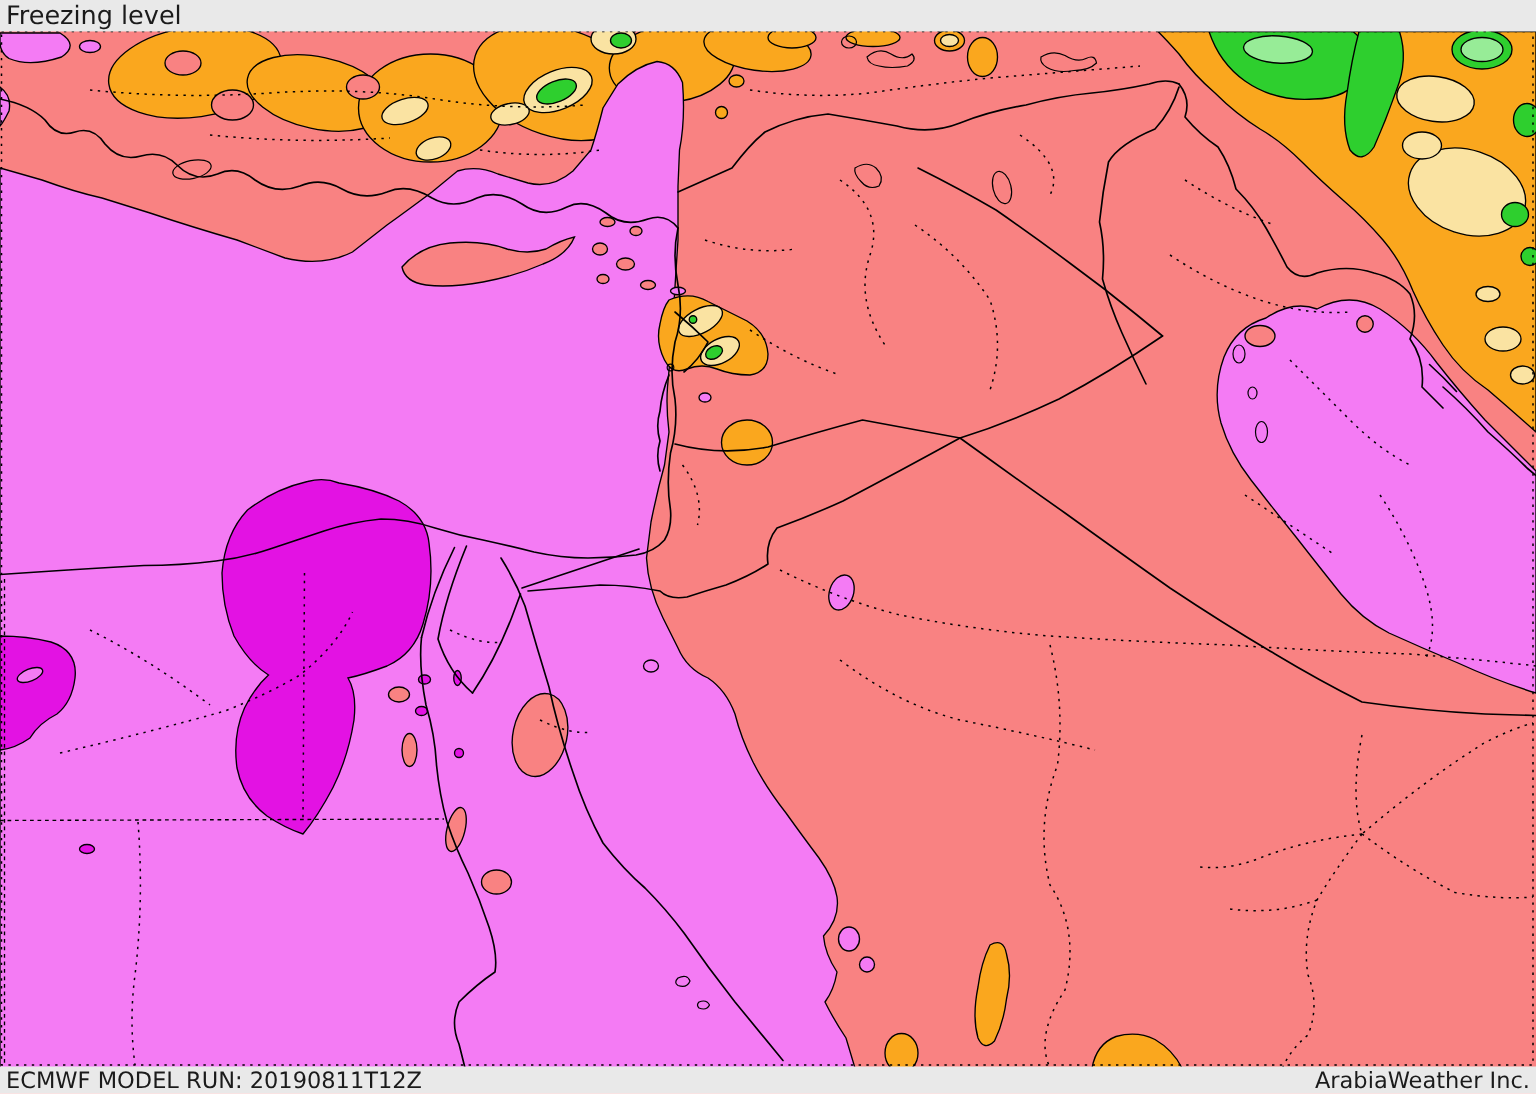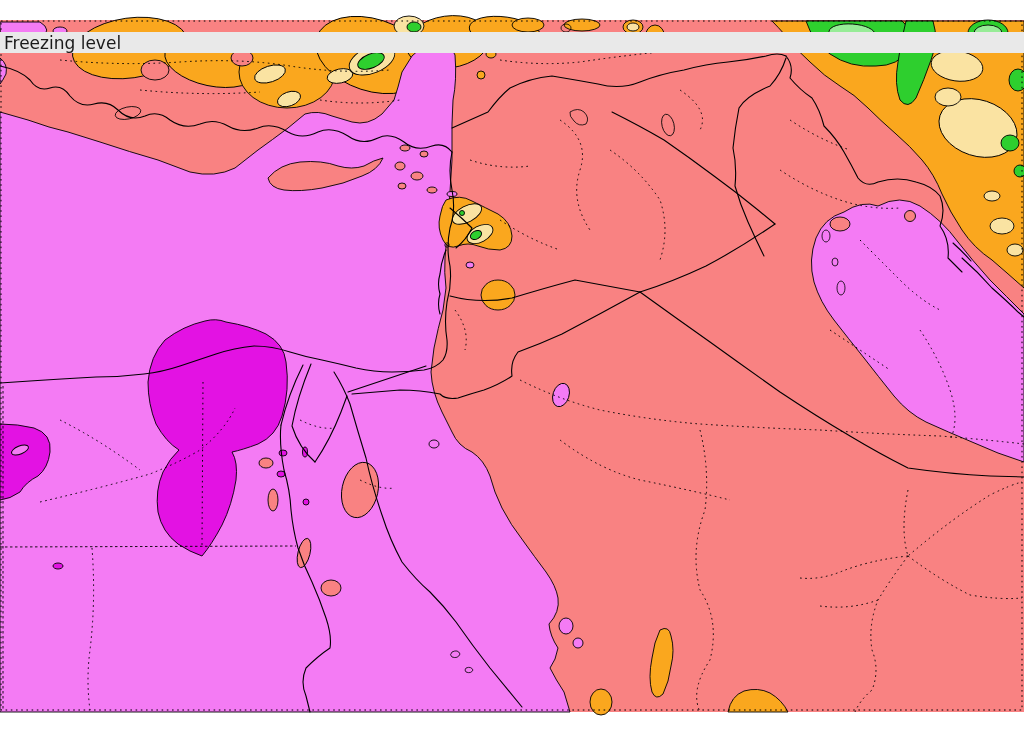--- a/index.html
+++ b/index.html
@@ -1,20 +1,20 @@
 <!DOCTYPE html>
 <html style="--c-bar_bg: #e9e9e9; --c-bar_text: #1b1b1b; --c-salmon: #F98282; --c-violet: #F47BF4; --c-magenta: #E312E3; --c-orange: #FAA71E; --c-cream: #FAE3A2; --c-green: #2ECF2E; --c-light_green: #97EC97; --c-line: #000000;"><head>
 <meta charset="utf-8">
 <style>
   html,body{margin:0;padding:0;background:#fff;}
   #stage{position:relative;width:1024px;height:729px;overflow:hidden;
          font-family:"DejaVu Sans","Liberation Sans",sans-serif;}
   .bar{position:absolute;left:0;width:1024px;background:var(--c-bar_bg);color:var(--c-bar_text);
        display:flex;justify-content:space-between;align-items:center;box-sizing:border-box;}
-  #topbar{top:0;height:21px;font-size:17px;padding:0 4px;z-index:5;margin-top:32px;}
+  #topbar{top:0;height:21px;font-size:17px;padding:0 4px;z-index:5;}
   #botbar{top:711px;height:18px;font-size:15px;padding:0 4px;z-index:5;}
   #mapsvg{position:absolute;left:0;top:0;}
   .f-salmon{fill:var(--c-salmon);}
   .f-violet{fill:var(--c-violet);}
   .f-magenta{fill:var(--c-magenta);}
   .f-orange{fill:var(--c-orange);}
   .f-cream{fill:var(--c-cream);}
   .f-green{fill:var(--c-green);}
   .f-lgreen{fill:var(--c-light_green);}
   .cont{stroke:var(--c-line);stroke-width:0.9;}
@@ -256,14 +256,18 @@
       <path class="dot" d="M360,480 Q380,490 395,488"></path>
       <path class="dot" d="M455,310 Q470,330 465,350"></path>
       <rect x="1" y="21" width="1021" height="689" fill="none" class="dot"></rect>
     </g>
   </svg>
 
   <div class="bar" id="topbar">
     <span>Freezing level</span>
   </div>
 
+  <div class="bar" id="botbar">
+    <span>ECMWF MODEL RUN: 20190811T12Z</span>
+    <span>ArabiaWeather Inc.</span>
+  </div>
 
 </div>
 
 </body></html>

